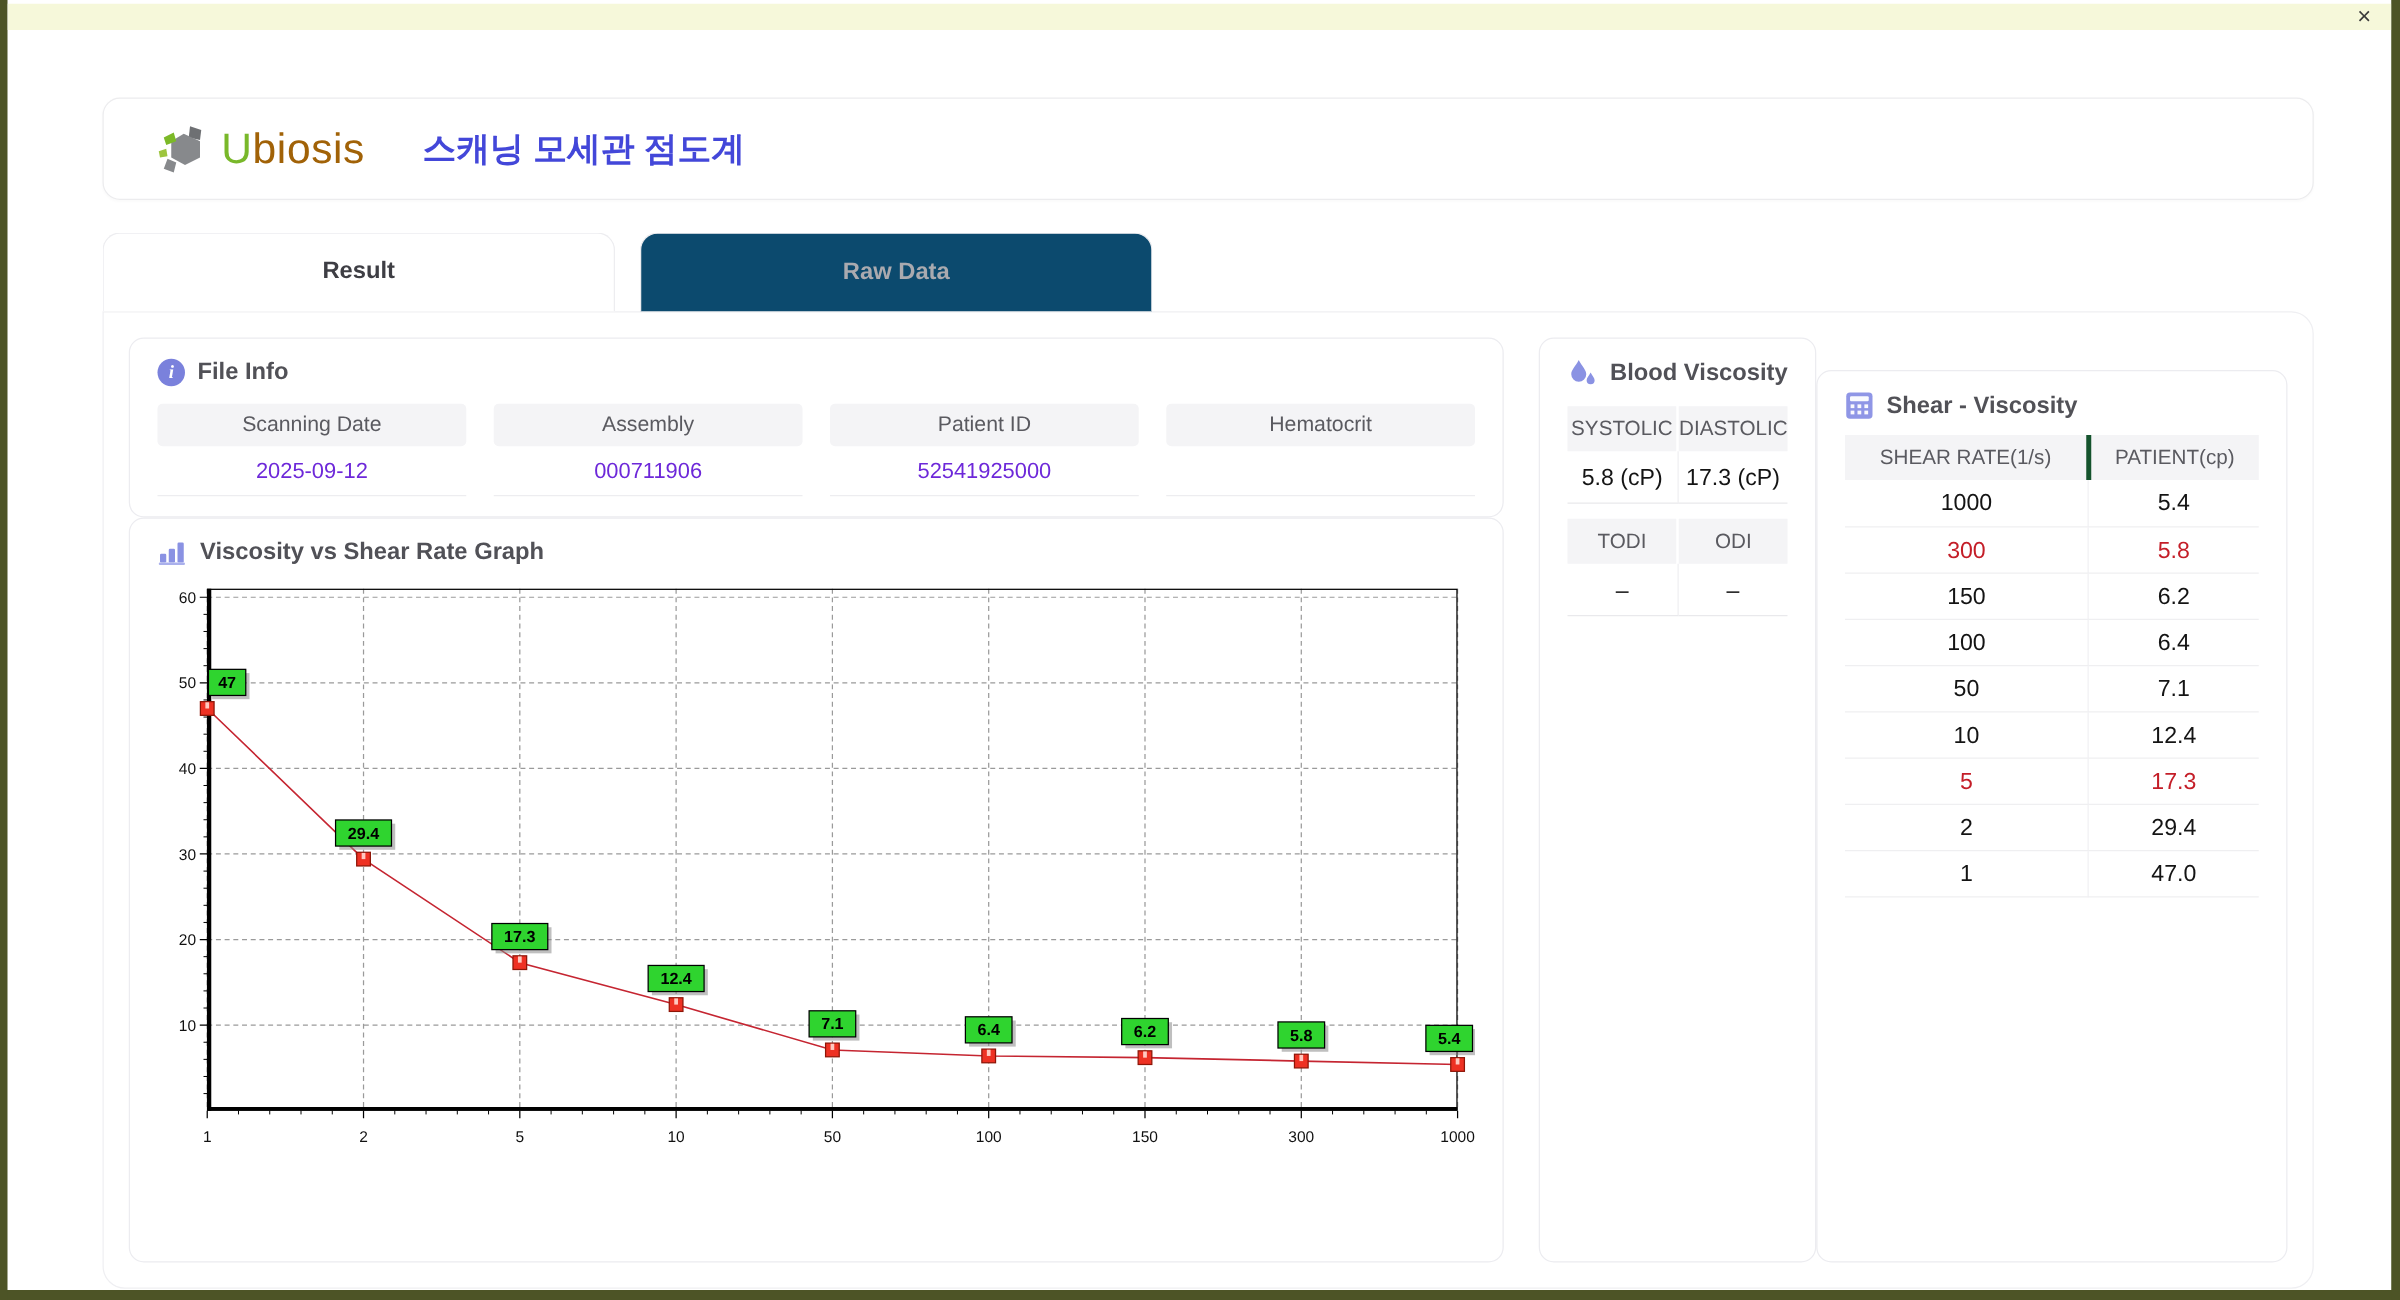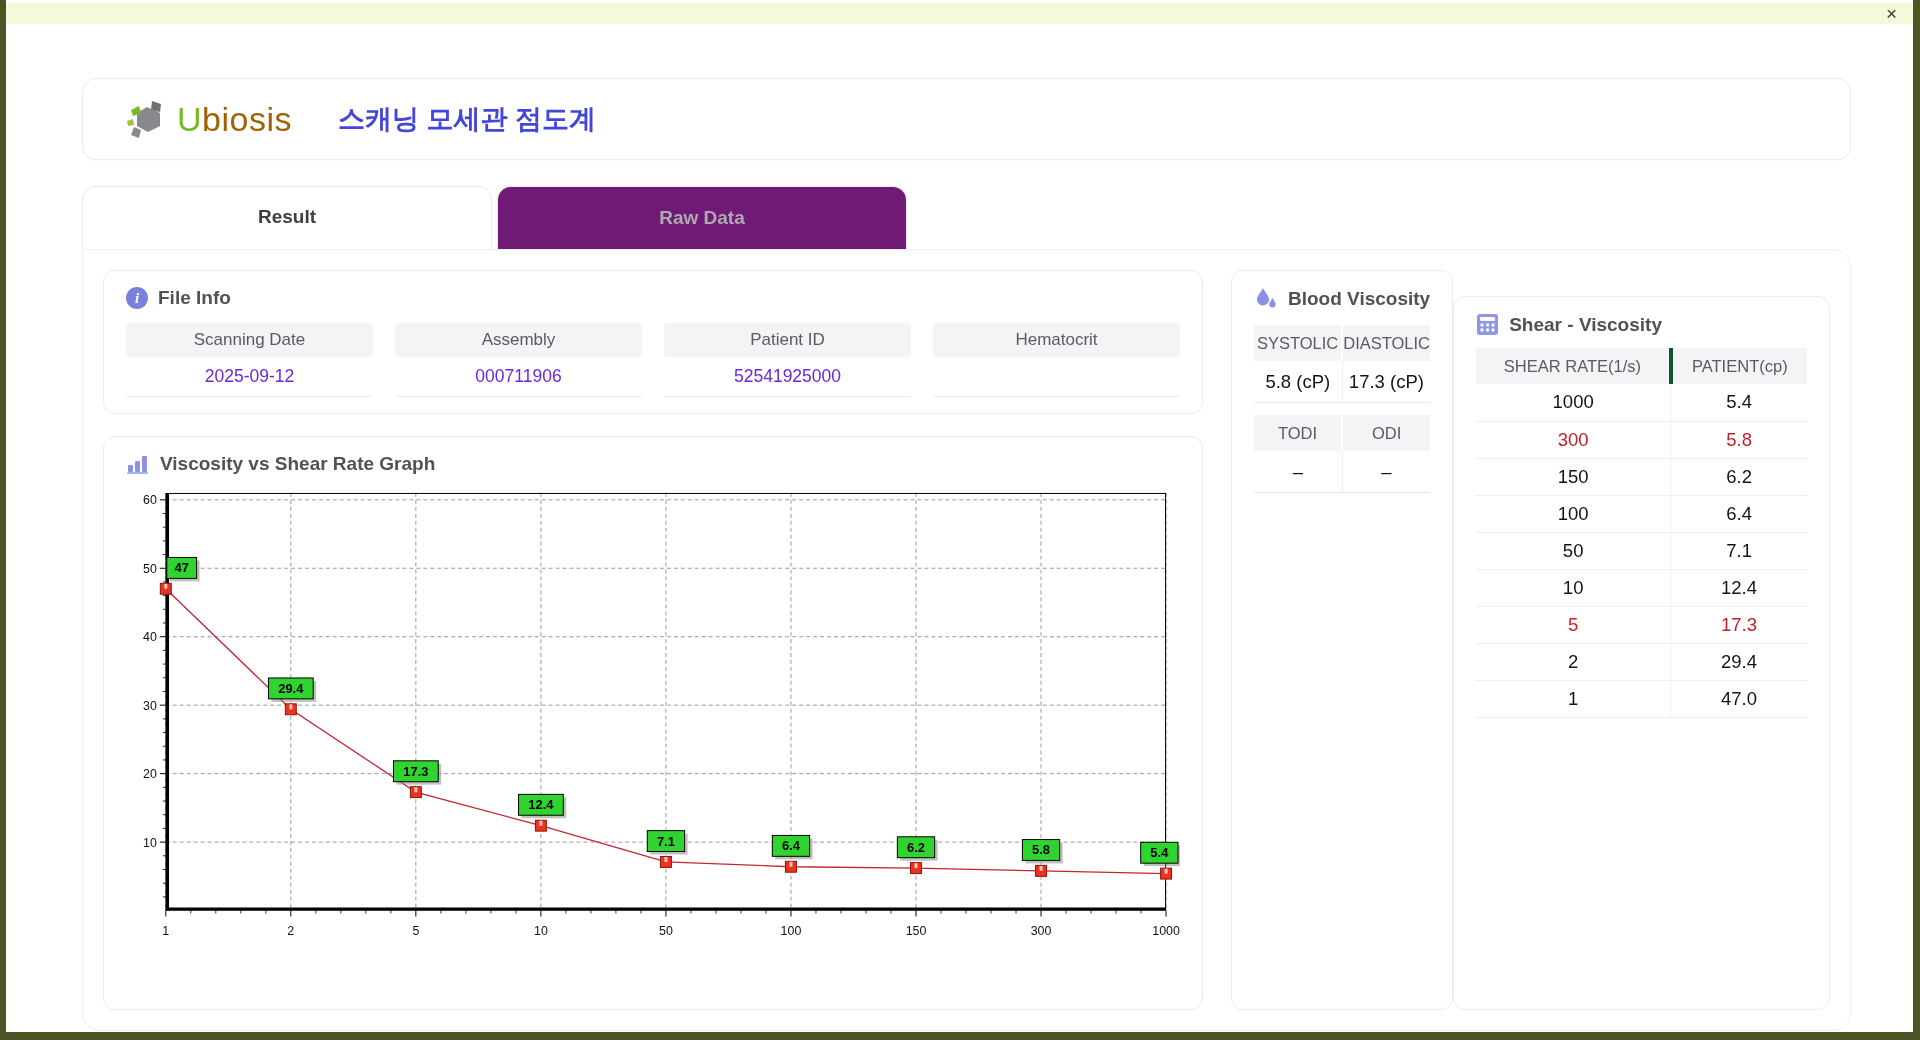--- a/index.html
+++ b/index.html
@@ -36,21 +36,21 @@
   .app-title{ margin-left:46px; font-size:27px; font-weight:bold; color:#4347d9; }
 
   
   .tabs{ display:flex; margin-top:26px; position:relative; z-index:2; }
   .tab{
     width:410px; height:63px; display:flex; align-items:center; justify-content:center;
     font-size:19px; font-weight:bold; border-radius:14px 14px 0 0;
     border:1px solid #ededf0; border-bottom:none; cursor:pointer;
   }
   .tab.active{ background:#fff; color:#3e3e44; margin-bottom:-2px; padding-bottom:2px; z-index:3; }
-  .tab.inactive{ background:#701a75; color:#aaaaaf; margin-left:5px; }
+  .tab.inactive{ background:#0c4a6e; color:#aaaaaf; margin-left:20px; }
 
   
   .main-card{
     border:1px solid #efeff2; border-radius:0 18px 18px 18px;
     background:#fff; padding:20px; display:flex; gap:28px;
     height:782px; position:relative; z-index:1;
   }
   .left-col{ width:1100px; display:flex; flex-direction:column; }
   .right-col{ flex:1; display:flex; flex-direction:row; }
 
@@ -74,21 +74,21 @@
     background:#f4f4f6; border-radius:4px; height:34px;
     display:flex; align-items:center; justify-content:center;
     color:#5a5a60; font-size:17px;
   }
   .fi-value{
     height:40px; display:flex; align-items:center; justify-content:center;
     font-size:17.5px; color:#6d28d9; border-bottom:1px solid #ededf0;
   }
 
   
-  .graph-panel{ margin-top:22px; flex:1; }
+  .graph-panel{ flex:1; }
   .chart-wrap{ margin-top:10px; }
   svg text{ font-family:"Liberation Sans", sans-serif; }
 
   
   .bv-table{ margin-top:14px; }
   .bv-row{ display:flex; }
   .bv-row.head .bv-cell{
     background:#f4f4f6; height:36px; color:#5a5a60; font-size:16.5px;
   }
   .bv-row.head .bv-cell:first-child{ margin-right:2px; }

